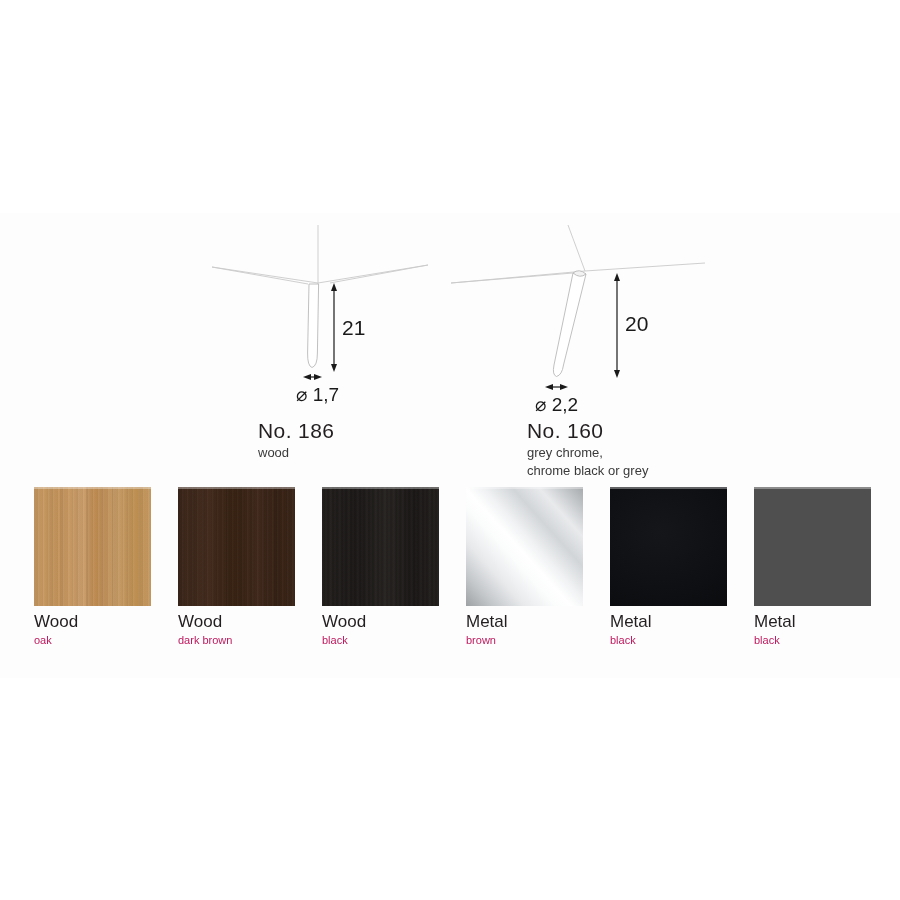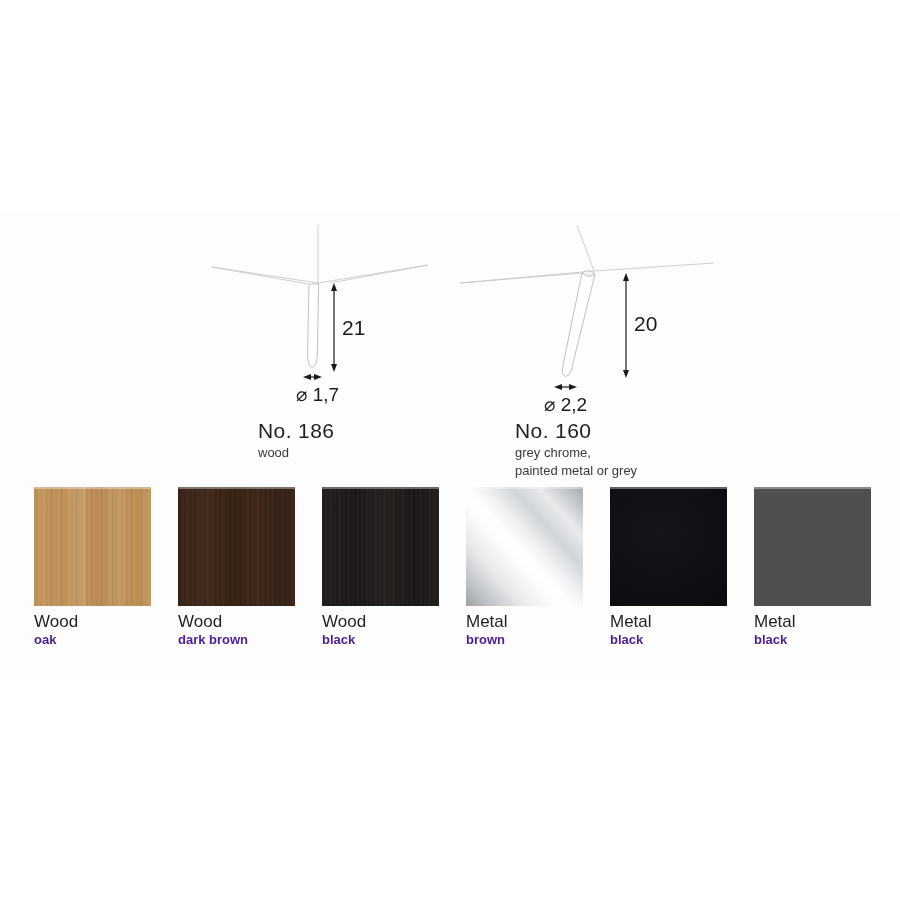--- a/index.html
+++ b/index.html
@@ -44,21 +44,21 @@
     width: 900px;
     height: 250px;
   }
   .drawing {
     position: absolute;
     top: 0;
     width: 300px;
     height: 250px;
   }
   .drawing.d1 { left: 160px; }
-  .drawing.d2 { left: 432px; }
+  .drawing.d2 { left: 423px; }
 
   .drawing svg {
     position: absolute;
     left: 0;
     top: 0;
     display: block;
   }
 
   
   .captions {
@@ -66,21 +66,21 @@
     left: 0;
     top: 418px;
     width: 792px;
     height: 62px;
   }
   .caption {
     position: absolute;
     top: 0;
   }
   .caption.c1 { left: 258px; }
-  .caption.c2 { left: 515px; }
+  .caption.c2 { left: 527px; }
 
   .caption-title {
     font-size: 21px;
     font-weight: 400;
     letter-spacing: 0.4px;
     color: #231f20;
     line-height: 25px;
     white-space: nowrap;
   }
   .caption-sub {
@@ -116,23 +116,23 @@
     margin-top: 6px;
   }
   .swatch-name {
     font-size: 17px;
     font-weight: 400;
     color: #231f20;
     line-height: 20px;
     white-space: nowrap;
   }
   .swatch-variant {
-    font-size: 13px;
-    font-weight: 700;
-    color: #4c1d95;
+    font-size: 11px;
+    font-weight: 400;
+    color: #be185d;
     line-height: 16px;
     white-space: nowrap;
   }
 
   
   .chip-wood-oak {
     background:
       repeating-linear-gradient(90deg,
         rgba(255,255,255,0.10) 0px,
         rgba(120,72,28,0.10) 1px,
@@ -269,21 +269,21 @@
   <div class="captions">
 
     <div class="caption c1">
       <div class="caption-title">No. 186</div>
       <div class="caption-sub">wood</div>
     </div>
 
     <div class="caption c2">
       <div class="caption-title">No. 160</div>
       <div class="caption-sub">grey chrome,</div>
-      <div class="caption-sub">painted metal or grey</div>
+      <div class="caption-sub">chrome black or grey</div>
     </div>
   </div>
 
   <div class="swatches">
 
     <div class="swatch-cell" style="left:34px;">
       <div class="swatch-chip chip-wood-oak">
         <div class="chip-edge-top"></div>
       </div>
       <div class="swatch-label">

